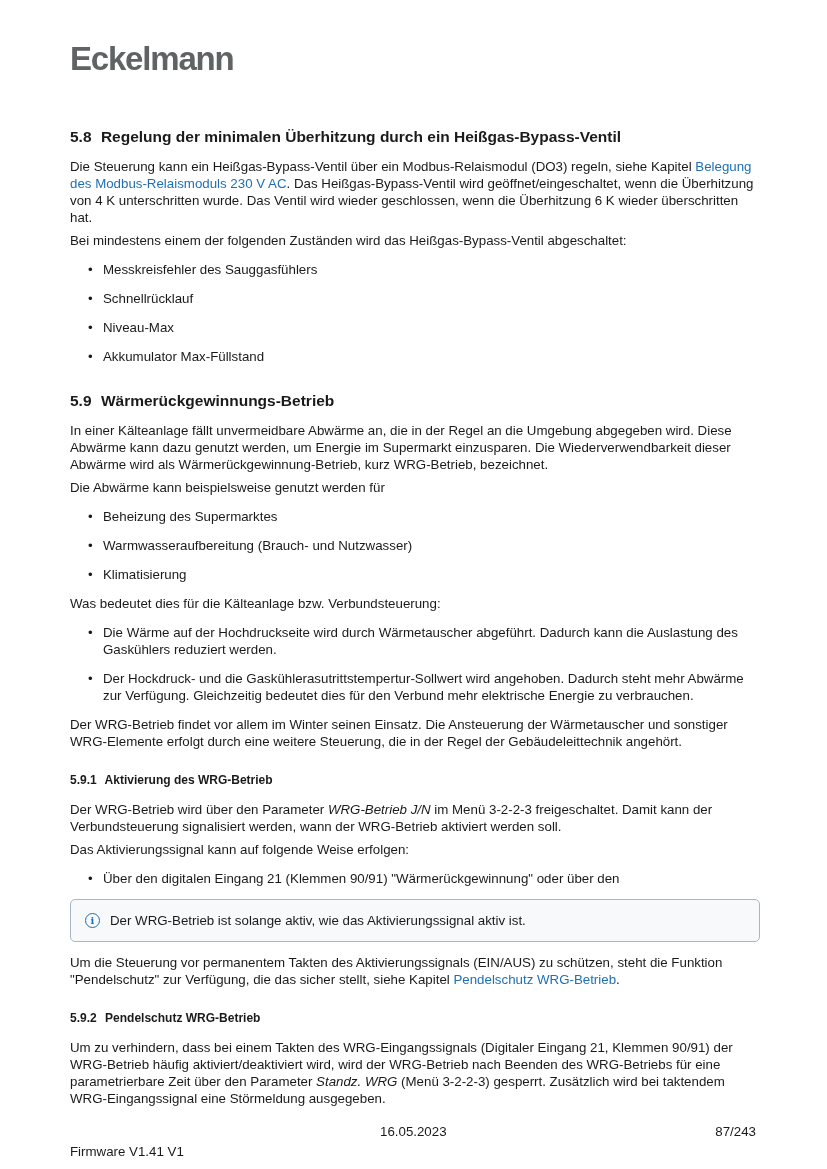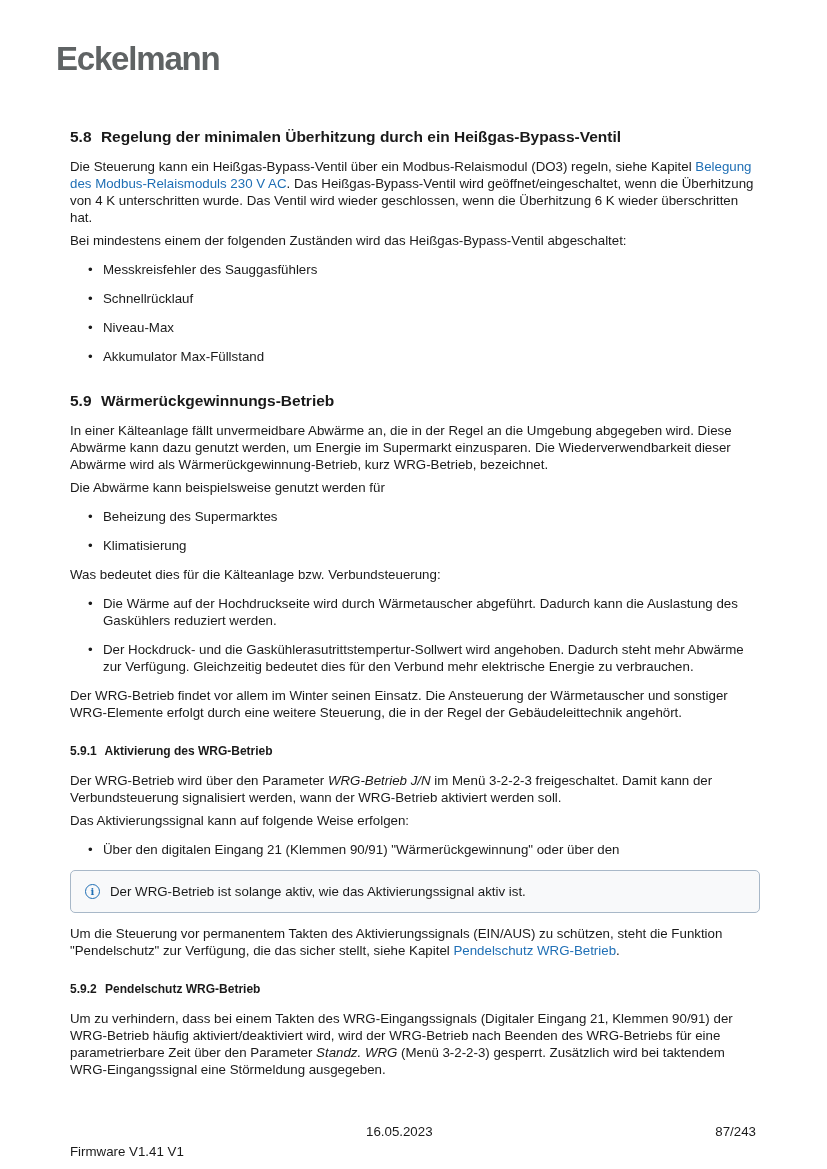--- a/index.html
+++ b/index.html
@@ -1,37 +1,37 @@
 <!DOCTYPE html>
 <html><head>
 <meta charset="utf-8">
 <style>
   html, body { margin: 0; padding: 0; background: #ffffff; }
   body { width: 827px; height: 1169px; position: relative; overflow: hidden;
          font-family: "Liberation Sans", sans-serif; color: #1a1a1a; }
-  .logo { position: absolute; left: 56px; top: 40px; font-family: "Liberation Sans", sans-serif;
+  .logo { position: absolute; left: 70px; top: 40px; font-family: "Liberation Sans", sans-serif;
           font-weight: bold; font-size: 33px; color: #5f6364; letter-spacing: -1.2px; }
   .content { position: absolute; left: 70px; top: 127px; width: 690px; font-size: 13.3px; line-height: 17px; }
   h2 { font-size: 15.5px; font-weight: bold; margin: 0 0 11px 0; line-height: 20px; }
   h3 { font-size: 12px; font-weight: bold; margin: 0 0 11px 0; line-height: 20px; }
   h2 .num, h3 .num { margin-right: 5px; }
   p { margin: 0 0 6px 0; }
   ul { margin: 0 0 4px 0; padding: 0 0 0 21px; list-style: none; }
   ul li { position: relative; margin: 12px; }
   ul li::before { content: "\2022"; position: absolute; left: -15px; top: 0; }
   .gap { height: 14px; }
   a.link { color: #1f6fb5; text-decoration: none; }
   .note { border: 1px solid #a8b8c8; border-radius: 5px; background: #f8f9fa;
           padding: 12px 12px 12px 14px; margin: 6px 0 12px 0; display: flex; align-items: center; }
   .note .info-icon { width: 13px; height: 13px; border: 1.5px solid #1f6fb5; border-radius: 50%;
           color: #1f6fb5; font-size: 10px; font-weight: bold; line-height: 13px; text-align: center;
           margin-right: 10px; font-family: "DejaVu Serif", serif; }
   .footer { position: absolute; left: 70px; top: 1124px; width: 686px; font-size: 13.3px; }
   .footer .left { position: absolute; left: 0; margin-top: 20px; }
-  .footer .center { position: absolute; left: 296px; }
+  .footer .center { position: absolute; left: 310px; }
   .footer .right { position: absolute; right: 0; }
   em { font-style: italic; }
 </style>
 </head>
 <body>
 
 <div class="logo">Eckelmann</div>
 
 <div class="content">
 
@@ -50,20 +50,21 @@
   <div class="gap"></div>
 
   <h2>
     <span class="num">5.9</span>
     <span>Wärmerückgewinnungs-Betrieb</span>
   </h2>
   <p>In einer Kälteanlage fällt unvermeidbare Abwärme an, die in der Regel an die Umgebung abgegeben wird. Diese Abwärme kann dazu genutzt werden, um Energie im Supermarkt einzusparen. Die Wiederverwendbarkeit dieser Abwärme wird als Wärmerückgewinnung-Betrieb, kurz WRG-Betrieb, bezeichnet.</p>
   <p>Die Abwärme kann beispielsweise genutzt werden für</p>
   <ul>
     <li>Beheizung des Supermarktes</li>
+    <li>Warmwasseraufbereitung (Brauch- und Nutzwasser)</li>
     <li>Klimatisierung</li>
   </ul>
   <p>Was bedeutet dies für die Kälteanlage bzw. Verbundsteuerung:</p>
   <ul>
     <li>Die Wärme auf der Hochdruckseite wird durch Wärmetauscher abgeführt. Dadurch kann die Auslastung des Gaskühlers reduziert werden.</li>
     <li>Der Hockdruck- und die Gaskühlerasutrittstempertur-Sollwert wird angehoben. Dadurch steht mehr Abwärme zur Verfügung. Gleichzeitig bedeutet dies für den Verbund mehr elektrische Energie zu verbrauchen.</li>
   </ul>
   <p>Der WRG-Betrieb findet vor allem im Winter seinen Einsatz. Die Ansteuerung der Wärmetauscher und sonstiger WRG-Elemente erfolgt durch eine weitere Steuerung, die in der Regel der Gebäudeleittechnik angehört.</p>
   <div class="gap"></div>
 

